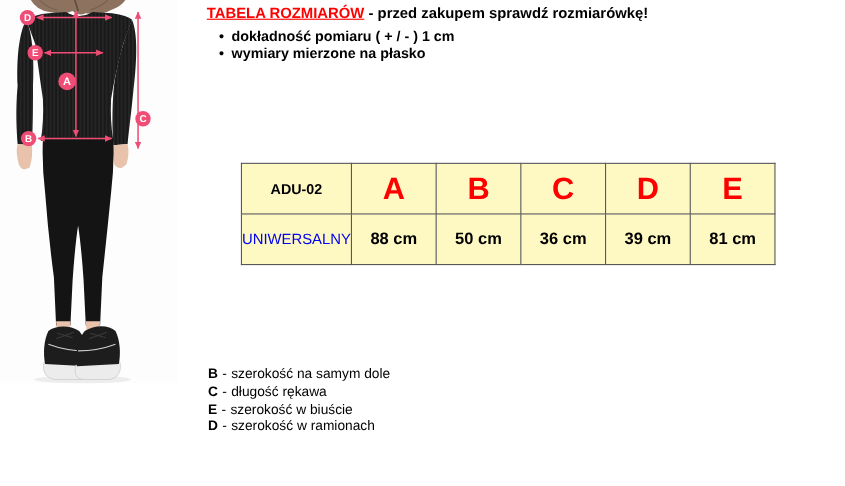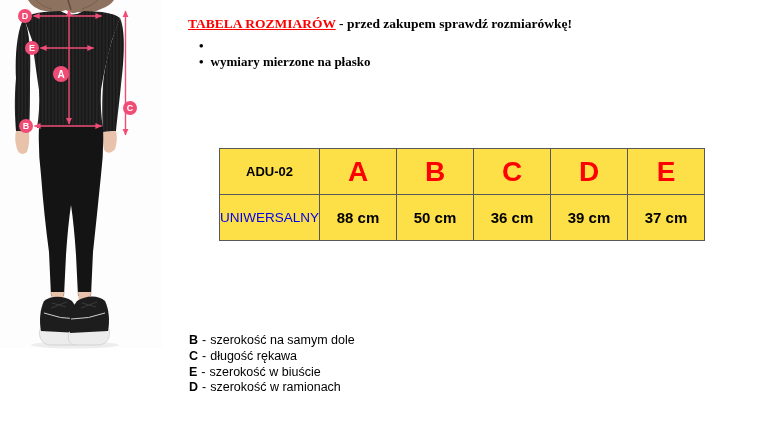--- a/index.html
+++ b/index.html
@@ -16,21 +16,21 @@
   
   .photo {
     position: absolute;
     left: 0;
     top: 0;
     width: 165px;
     height: 350px;
   }
 
   
-  .header { position: absolute; left: 188px; top: 16px; font-family: Liberation Serif, serif; }
+  .header { position: absolute; left: 188px; top: 4px; }
   .title-line { font-size: 13.5px; font-weight: bold; white-space: nowrap; }
   .title-red { color: #ff0000; text-decoration: underline; }
   .title-rest { color: #000000; }
   .bullets { margin-top: 6px; padding-left: 11px; }
   .bullet-row { display: flex; gap: 7px; font-size: 13px; font-weight: bold; line-height: 16px; }
   .bullet-glyph { flex: 0 0 auto; }
 
   
   .size-table {
     position: absolute;
@@ -38,21 +38,21 @@
     top: 148px;
     border-collapse: collapse;
     table-layout: fixed;
   }
   .size-table td {
     border: 1px solid #585858;
     text-align: center;
     vertical-align: middle;
     height: 45px;
     padding: 0;
-    background: #fde047;
+    background: #fef9c3;
   }
   .code-cell   { font-size: 13px;   font-weight: bold; color: #000000; }
   .letter-cell { font-size: 28px;   font-weight: bold; color: #ff0000; }
   .size-cell   { font-size: 13.5px; font-weight: normal; color: #0000f0; }
   .value-cell  { font-size: 15px;   font-weight: bold; color: #000000; }
 
   
   .legend { position: absolute; left: 189px; top: 333px; font-size: 12.5px; }
   .legend-row { line-height: 15.8px; white-space: nowrap; }
   .legend-letter { font-weight: bold; }
@@ -141,20 +141,21 @@
     </g>
   </svg>
 
   <div class="header">
     <div class="title-line">
       <span class="title-red">TABELA ROZMIARÓW</span><span class="title-rest"> - przed zakupem sprawdź rozmiarówkę!</span>
     </div>
     <div class="bullets">
       <div class="bullet-row">
         <span class="bullet-glyph">•</span>
+        <span>dokładność pomiaru ( + / - ) 1 cm</span>
       </div>
       <div class="bullet-row">
         <span class="bullet-glyph">•</span>
         <span>wymiary mierzone na płasko</span>
       </div>
     </div>
   </div>
 
   <table class="size-table">
     <colgroup>
@@ -173,21 +174,21 @@
         <td class="letter-cell">C</td>
         <td class="letter-cell">D</td>
         <td class="letter-cell">E</td>
       </tr>
       <tr>
         <td class="size-cell">UNIWERSALNY</td>
         <td class="value-cell">88 cm</td>
         <td class="value-cell">50 cm</td>
         <td class="value-cell">36 cm</td>
         <td class="value-cell">39 cm</td>
-        <td class="value-cell">37 cm</td>
+        <td class="value-cell">81 cm</td>
       </tr>
     </tbody>
   </table>
 
   <div class="legend">
     <div class="legend-row">
       <span class="legend-letter">B</span><span class="legend-sep">-</span><span class="legend-desc">szerokość na samym dole</span>
     </div>
     <div class="legend-row">
       <span class="legend-letter">C</span><span class="legend-sep">-</span><span class="legend-desc">długość rękawa</span>

